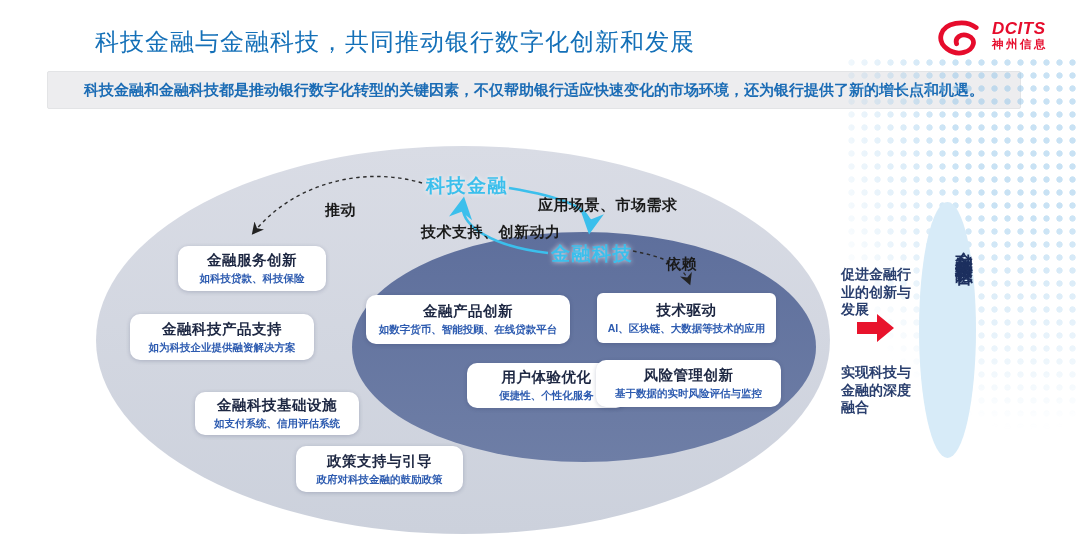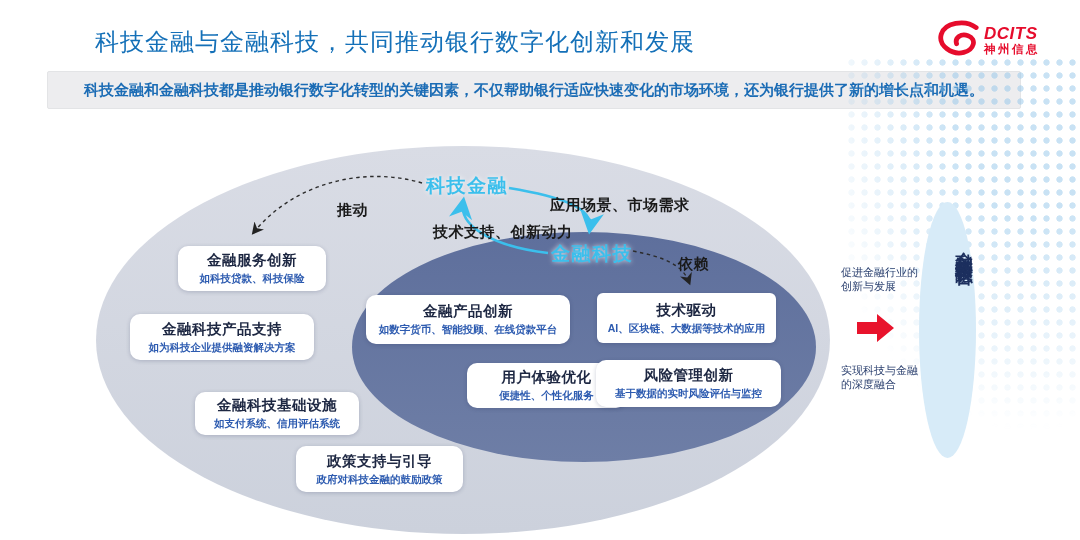--- a/index.html
+++ b/index.html
@@ -6,52 +6,52 @@
   body{width:1080px;height:540px;overflow:hidden;font-family:"Liberation Sans",sans-serif;position:relative;}
   .stage{position:absolute;inset:0;width:1080px;height:540px;background:#fff;}
 
   
   .title{position:absolute;left:95px;top:26px;font-size:24px;font-weight:normal;color:#1470b8;letter-spacing:1px;}
   .banner{position:absolute;left:47px;top:71px;width:972px;height:36px;background:#ededef;border:1px solid #e3e4e6;
           border-radius:2px;display:flex;align-items:center;justify-content:center;
           font-size:15px;font-weight:bold;color:#1b6cb5;}
 
   
-  .logo{position:absolute;left:936px;top:20px;display:flex;align-items:center;gap:4px;}
+  .logo{position:absolute;left:936px;top:20px;display:flex;align-items:flex-start;gap:12px;}
   .logo-txt{display:flex;flex-direction:column;line-height:1;}
   .brand{font-size:17px;font-weight:bold;font-style:italic;color:#e60c2c;letter-spacing:.5px;}
   .company{font-size:11.5px;color:#e60c2c;letter-spacing:2.5px;margin-top:2px;font-weight:bold;}
 
   
   .dots{position:absolute;left:845px;top:56px;width:235px;height:478px;
         background-image:radial-gradient(circle,rgba(150,200,235,.55) 2.8px,rgba(150,200,235,0) 3.5px);
         background-size:13px 13px;
         -webkit-mask-image:radial-gradient(ellipse 130% 95% at 78% 10%,rgba(0,0,0,.95) 25%,rgba(0,0,0,0) 72%);
         mask-image:radial-gradient(ellipse 130% 95% at 78% 10%,rgba(0,0,0,.95) 25%,rgba(0,0,0,0) 72%);}
   .capsule{position:absolute;left:919px;top:202px;width:57px;height:256px;border-radius:50%;background:#d7ebf8;}
   .v-label{position:absolute;left:919px;top:240px;width:57px;text-align:center;
            writing-mode:vertical-rl;text-orientation:upright;margin:0 auto;
            font-size:17.5px;font-weight:bold;color:#1c2f5e;letter-spacing:2px;left:920px;}
   .v-wrap{position:absolute;left:919px;top:238px;width:57px;height:190px;display:flex;align-items:flex-start;justify-content:center;}
-  .note{position:absolute;width:82px;font-size:11px;font-weight:400;color:#2a3f6e;line-height:1.25;text-align:left;}
+  .note{position:absolute;width:82px;font-size:14px;font-weight:700;color:#2a3f6e;line-height:1.25;text-align:left;}
   .note1{left:841px;top:266px;}
   .note2{left:841px;top:364px;}
   .red-arrow{position:absolute;left:857px;top:313px;}
 
   
   .outer-ellipse{position:absolute;left:96px;top:146px;width:734px;height:388px;border-radius:50%;
                  background:linear-gradient(180deg,#d9dce5 0%,#ccd1dc 100%);}
   .inner-ellipse{position:absolute;left:352px;top:232px;width:464px;height:230px;border-radius:50%;
                  background:linear-gradient(180deg,#5e6f9c 0%,#6e7ea6 100%);}
 
   
   .lbl{position:absolute;white-space:nowrap;}
   .cyan-lbl{font-size:19px;font-weight:bold;color:#3bbfec;letter-spacing:1.5px;
             text-shadow:0 0 5px rgba(255,255,255,.85);}
-  .dark-lbl{font-size:15px;font-weight:bold;color:#1a1a1a;letter-spacing:.5px;margin-left:12px;}
+  .dark-lbl{font-size:15px;font-weight:bold;color:#1a1a1a;letter-spacing:.5px;}
 
   
   .card{position:absolute;background:#fff;border-radius:10px;box-shadow:0 1px 4px rgba(30,40,80,.22);
         display:flex;flex-direction:column;align-items:center;justify-content:center;gap:2px;padding:2px 4px;box-sizing:border-box;}
   .card .t{font-size:14.5px;font-weight:bold;color:#1d2742;letter-spacing:.5px;white-space:nowrap;}
   .card .s{font-size:10.5px;font-weight:bold;color:#2d5bb0;white-space:nowrap;}
 
   svg.arrows{position:absolute;left:0;top:0;pointer-events:none;}
 </style>
 </head>

